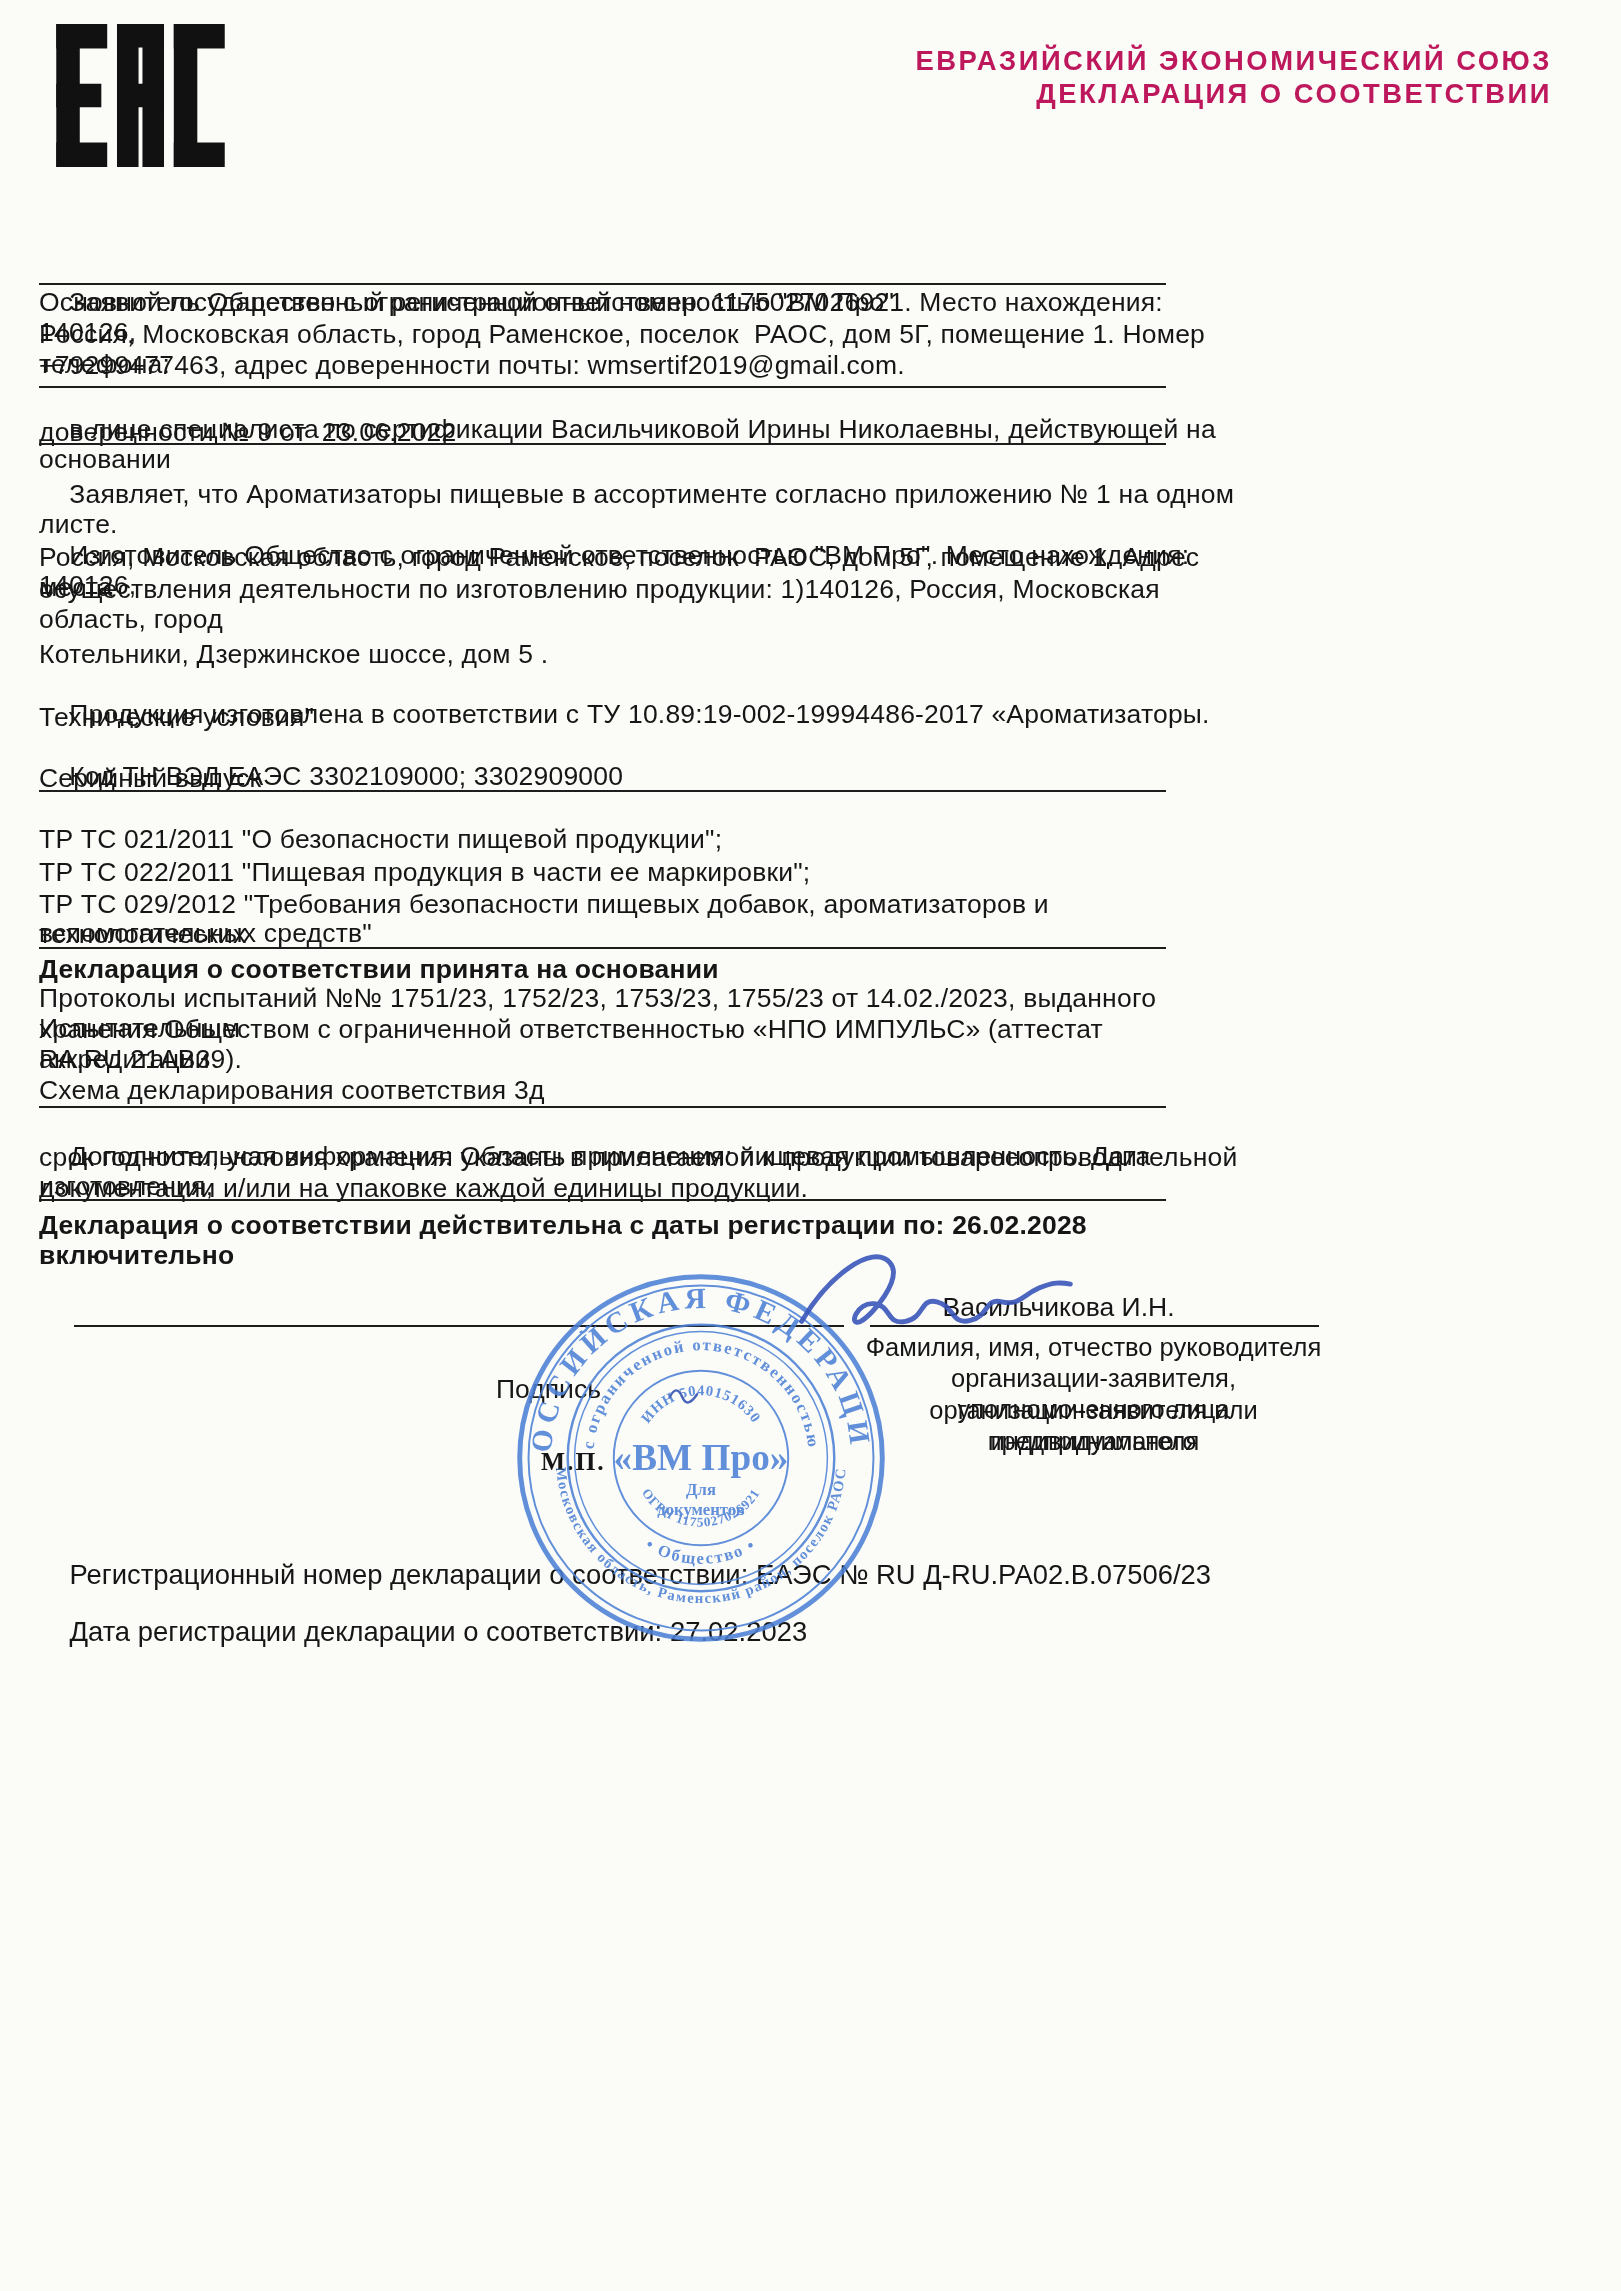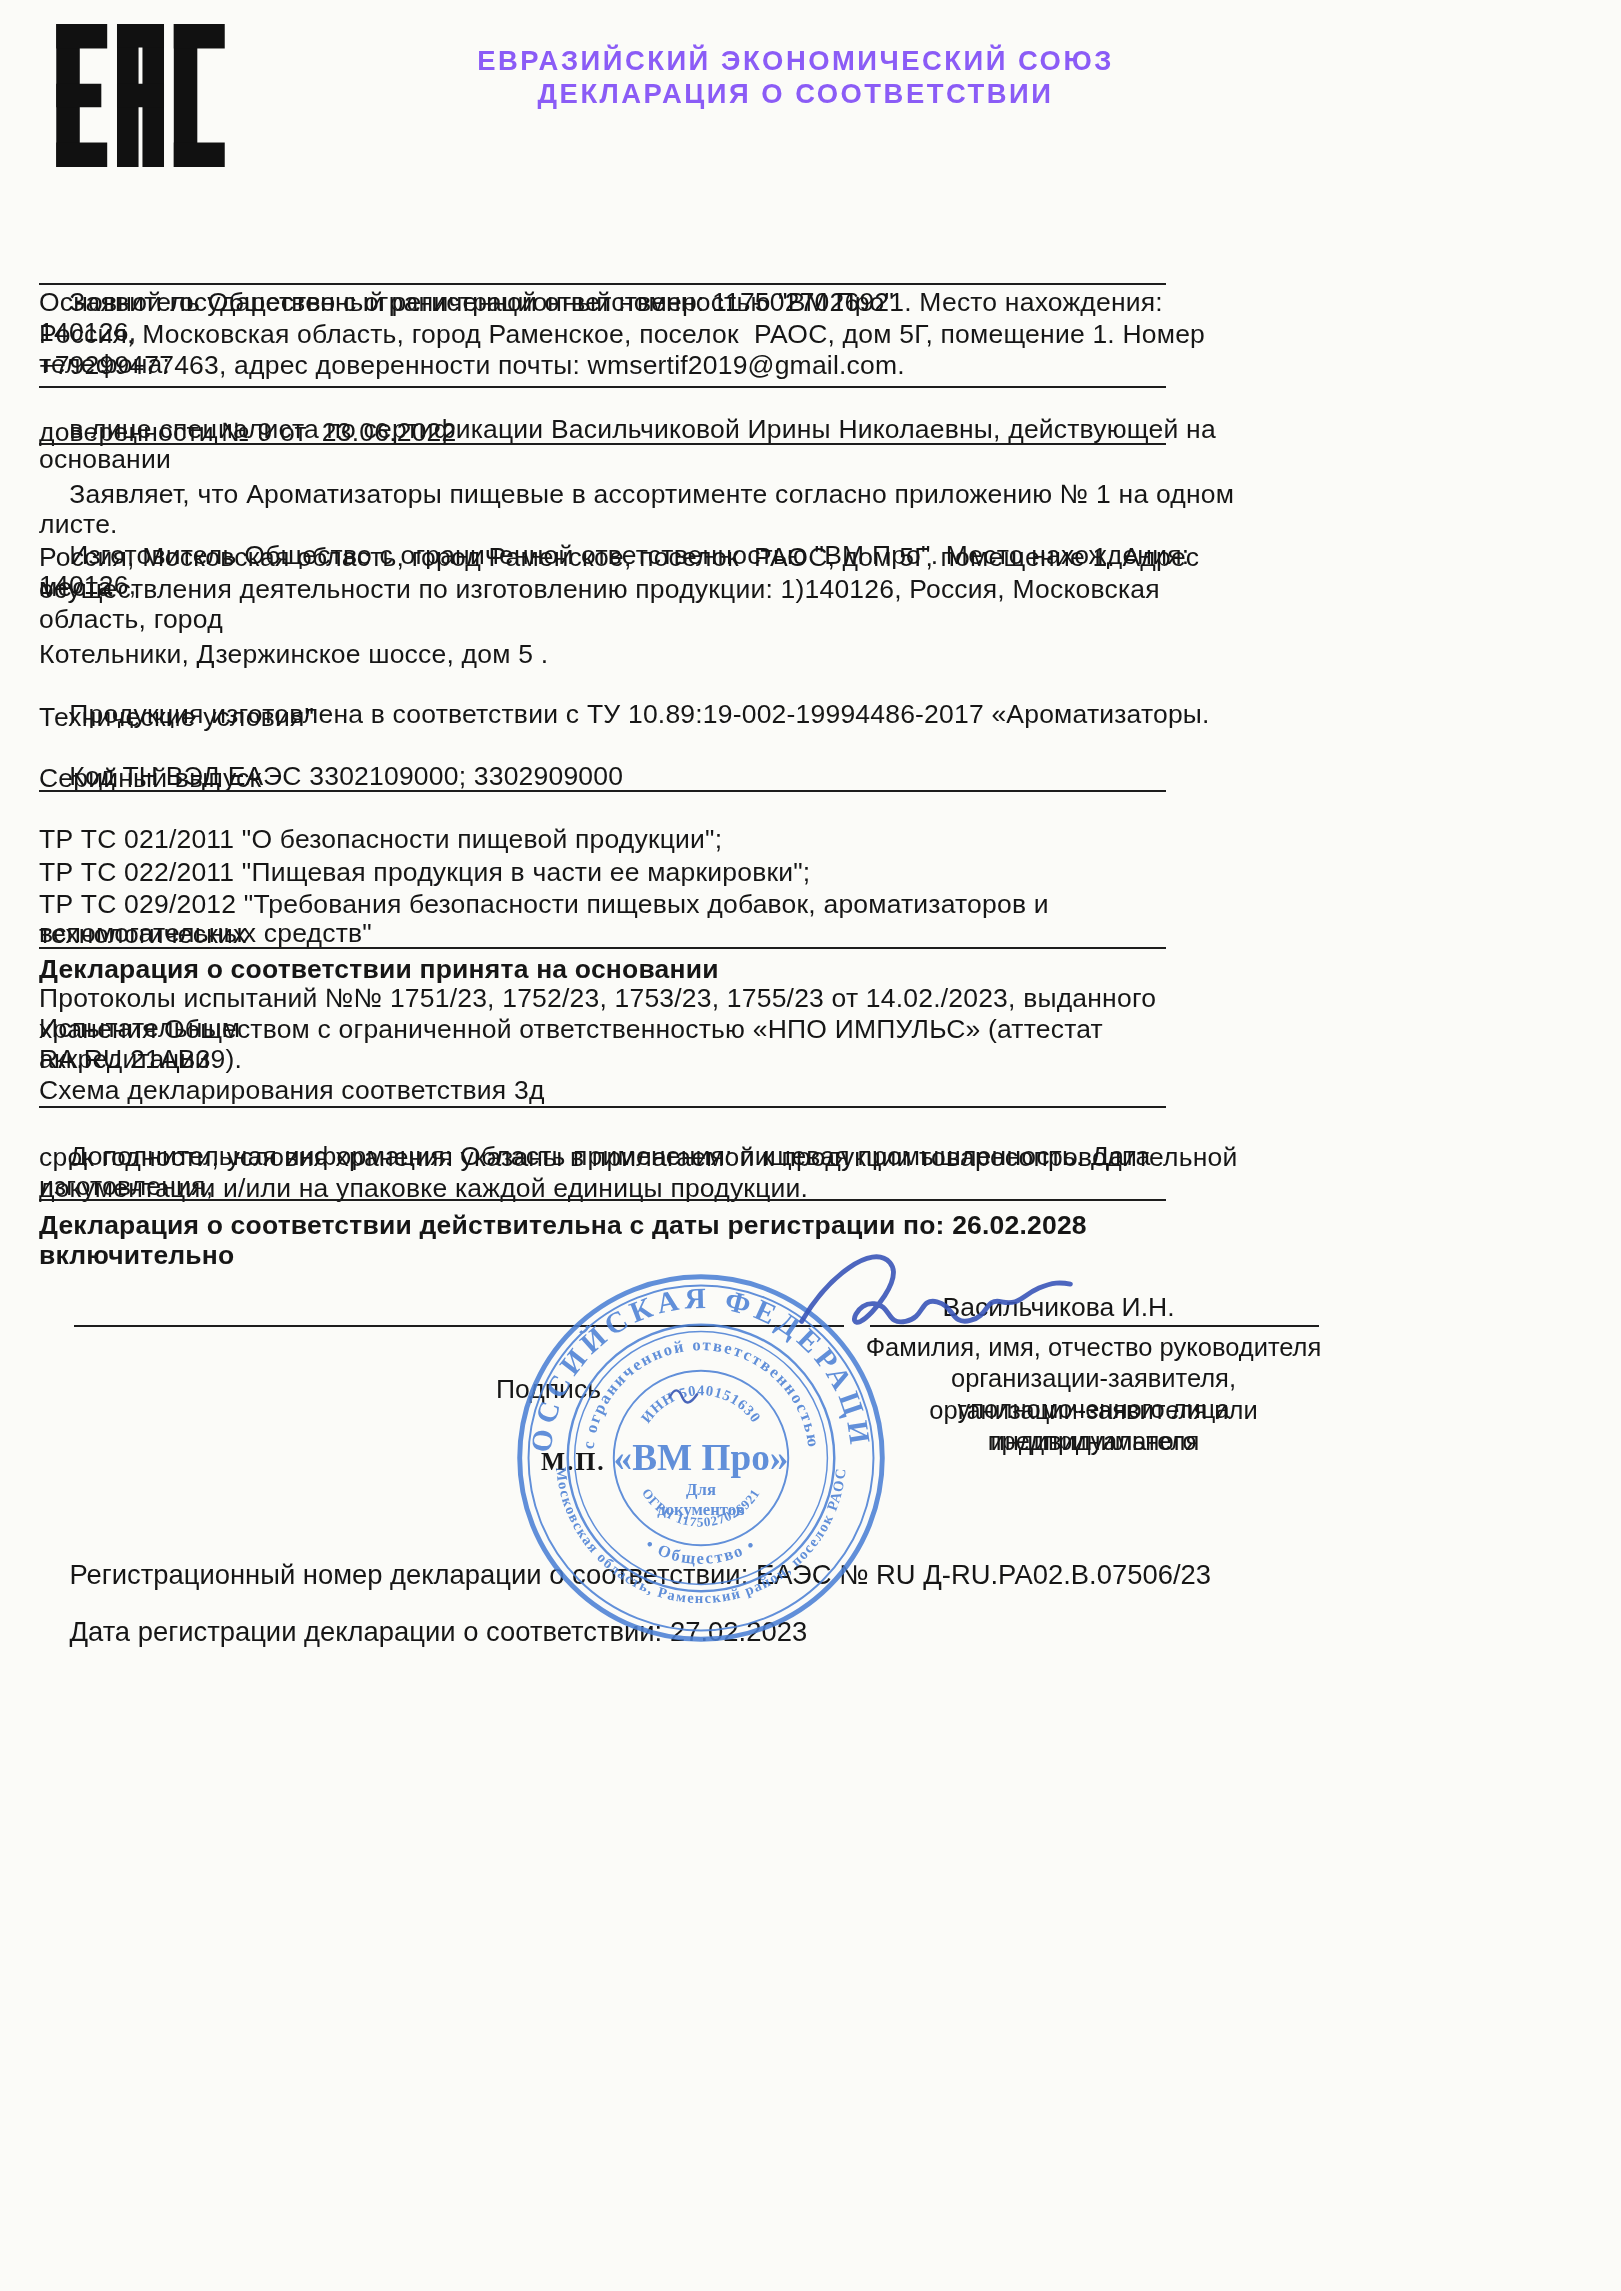--- a/index.html
+++ b/index.html
@@ -9,22 +9,22 @@
     font-family:"Liberation Sans",sans-serif;
     color:#161616;
     position:relative;
     overflow:hidden;
   }
   .page{position:absolute;inset:0;}
   
   .eac{position:absolute;left:56px;top:23.5px;}
   .title{
     position:absolute;left:39px;width:1513px;
-    text-align:center;font-weight:bold;font-size:27.4px;letter-spacing:2.5px;
-    color:#8b5cf6;
+    text-align:right;font-weight:bold;font-size:27.4px;letter-spacing:2.5px;
+    color:#be185d;
   }
   
   .ln{
     position:absolute;left:39px;width:1206px;
     font-size:26.5px;line-height:30px;white-space:pre-wrap;
     letter-spacing:0.2px;
   }
   .lead{font-weight:normal;margin-right:7.8px;}
   .bold{font-weight:bold;}
   .rule{

